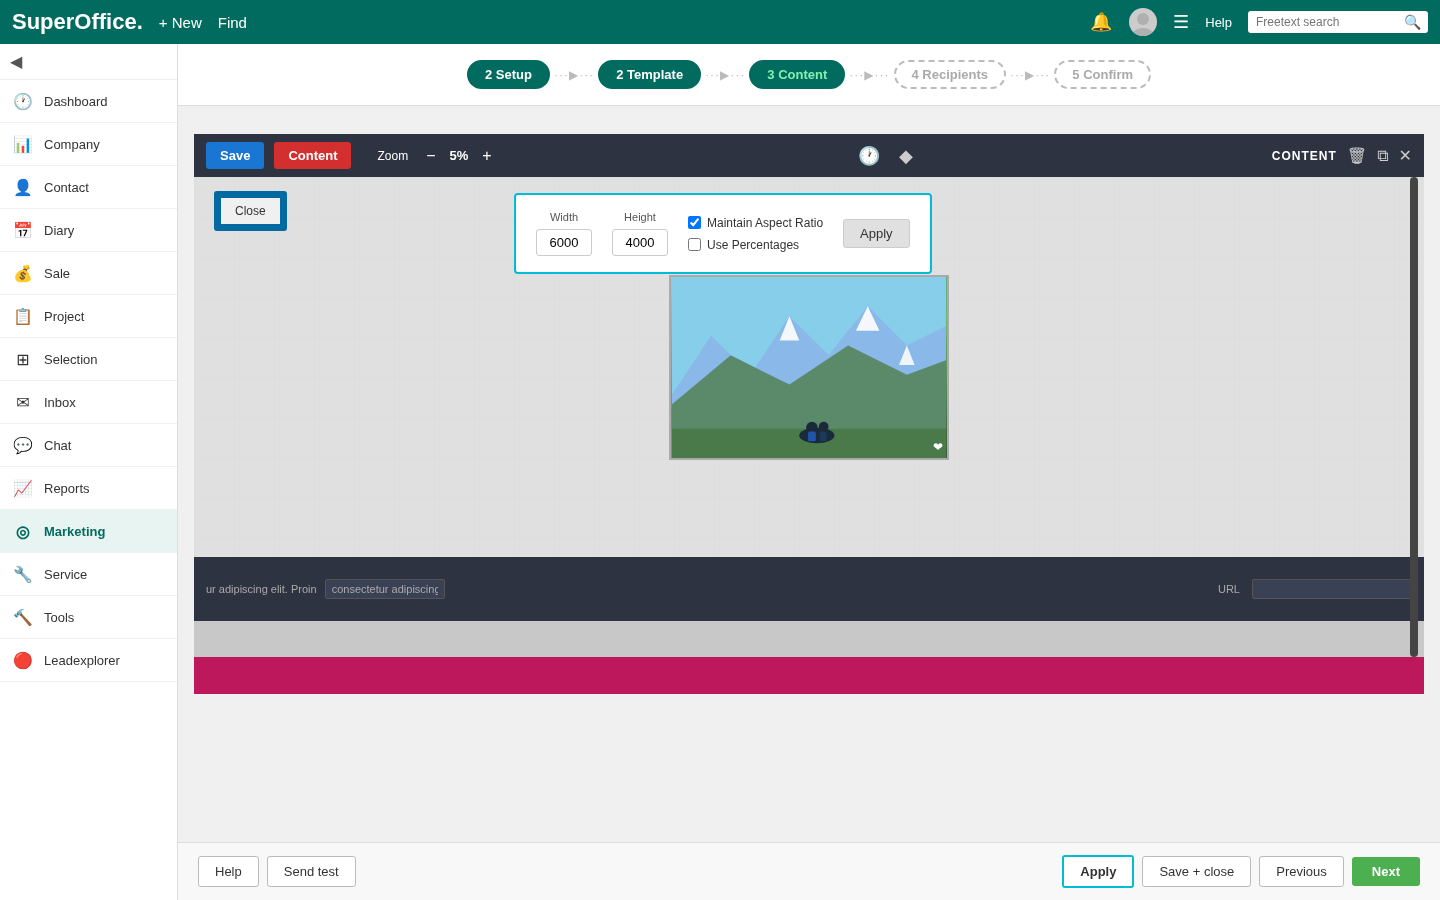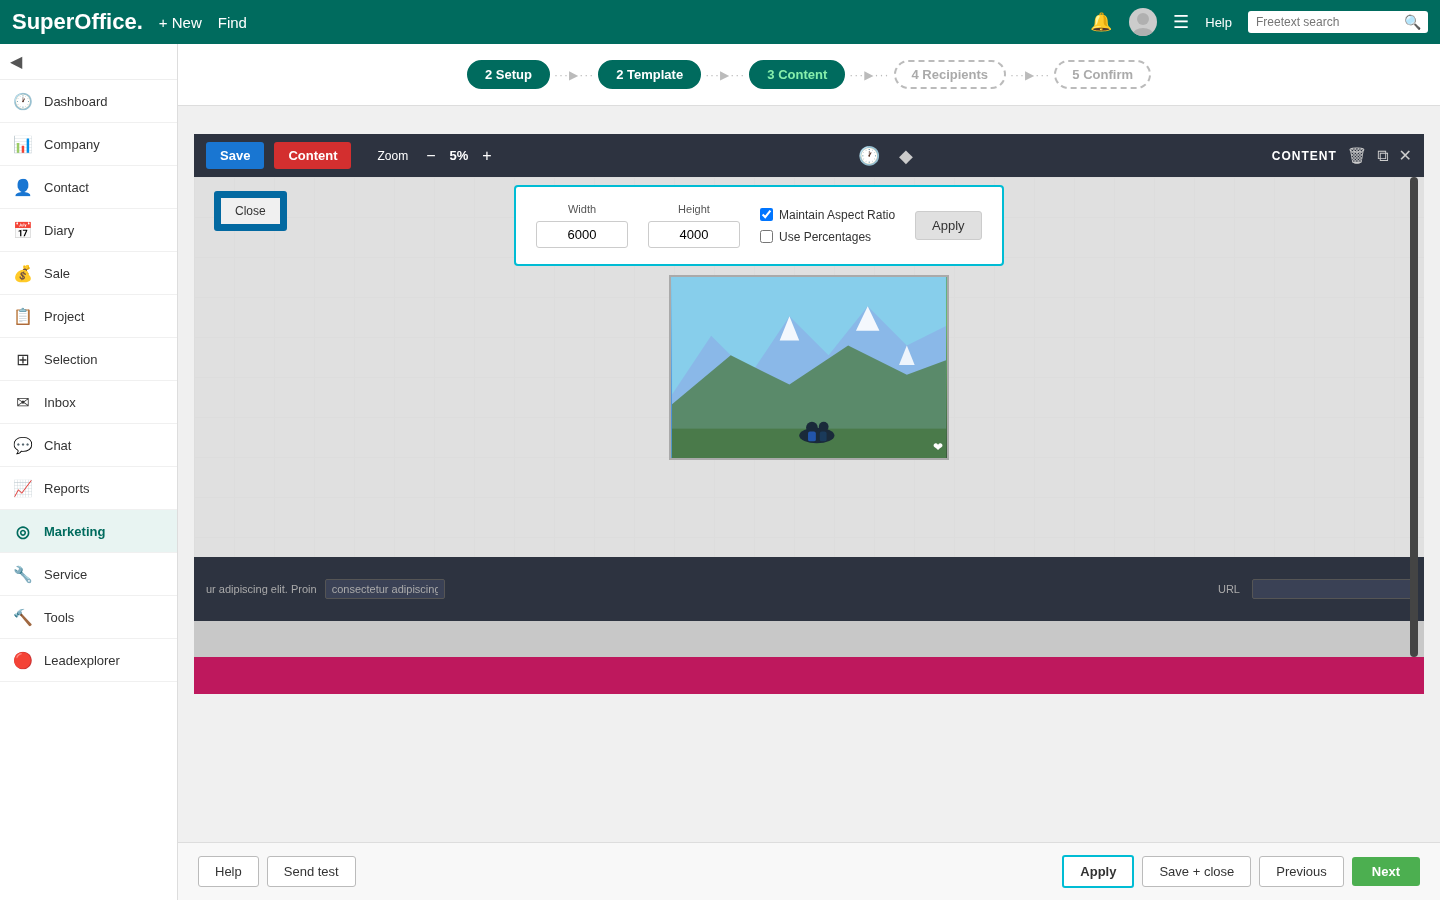--- a/index.html
+++ b/index.html
@@ -62,21 +62,21 @@
     .zoom-plus { color: #fff; font-size: 16px; cursor: pointer; }
     .topbar-spacer { flex: 1; }
     .topbar-icon { color: #ccc; font-size: 18px; cursor: pointer; margin-left: 8px; }
     .content-label { color: #fff; font-size: 12px; font-weight: bold; letter-spacing: 1px; flex: 1; text-align: center; }
     .panel-icon { color: #ccc; font-size: 16px; cursor: pointer; }
 
     
     .image-resize-panel { position: absolute; top: 50px; left: 240px; background: #fff; border: 2px solid #00bcd4; border-radius: 4px; padding: 16px 20px; display: flex; align-items: center; gap: 20px; z-index: 10; }
     .resize-field-group { display: flex; flex-direction: column; align-items: center; gap: 6px; }
     .resize-field-label { font-size: 11px; color: #555; }
-    .resize-field-input { border: 1px solid #ccc; border-radius: 3px; padding: 5px 8px; font-size: 13px; width: 92px; text-align: center; }
+    .resize-field-input { border: 1px solid #ccc; border-radius: 3px; padding: 5px 8px; font-size: 13px; width: 56px; text-align: center; }
     .resize-checkbox-group { display: flex; flex-direction: column; gap: 8px; }
     .resize-checkbox-label { display: flex; align-items: center; gap: 6px; font-size: 12px; color: #333; cursor: pointer; }
     .resize-apply-btn { background: #e0e0e0; color: #333; border: 1px solid #ccc; padding: 6px 16px; border-radius: 3px; cursor: pointer; font-size: 13px; }
     .close-btn-white { background: #f0f0f0; border: 7px solid #0369a1; padding: 6px 14px; border-radius: 3px; cursor: pointer; font-size: 12px; color: #333; position: absolute; top: 50px; left: 40px; }
     .canvas-grid { width: 100%; height: 380px; background-image: repeating-linear-gradient(#ddd 0px, #ddd 1px, transparent 1px, transparent 40px), repeating-linear-gradient(90deg, #ddd 0px, #ddd 1px, transparent 1px, transparent 40px); background-color: #e0e0e0; position: relative; display: flex; align-items: center; justify-content: center; }
     .canvas-image { width: 280px; height: 185px; background: linear-gradient(135deg, #87ceeb 0%, #4a90d9 30%, #6db56d 70%, #3a5a3a 100%); border: 2px solid #aaa; position: relative; overflow: hidden; display: flex; align-items: flex-end; justify-content: center; }
 
     
     .editor-bottombar { background: #2d3340; padding: 22px 12px; display: flex; align-items: center; gap: 8px; min-height: 36px; }
     .bottombar-text { color: #aaa; font-size: 11px; }
@@ -226,21 +226,21 @@
             <span class="panel-icon">🗑</span>
             <span class="panel-icon">⧉</span>
             <span class="panel-icon">✕</span>
           </div>
         </div>
 
         <div style="position: relative; background: #c8c8c8; min-height: 480px;">
 
           <button class="close-btn-white" style="position:absolute; top:14px; left:20px; z-index:20;">Close</button>
 
-          <div class="image-resize-panel" style="position:absolute; top:8px; left:320px; z-index:20;">
+          <div class="image-resize-panel" style="position:absolute; top:16px; left:320px; z-index:20;">
             <div class="resize-field-group">
               <span class="resize-field-label">Width</span>
               <input class="resize-field-input" type="text" value="6000" style="">
             </div>
             <div class="resize-field-group">
               <span class="resize-field-label">Height</span>
               <input class="resize-field-input" type="text" value="4000" style="">
             </div>
             <div class="resize-checkbox-group">
               <label class="resize-checkbox-label">

